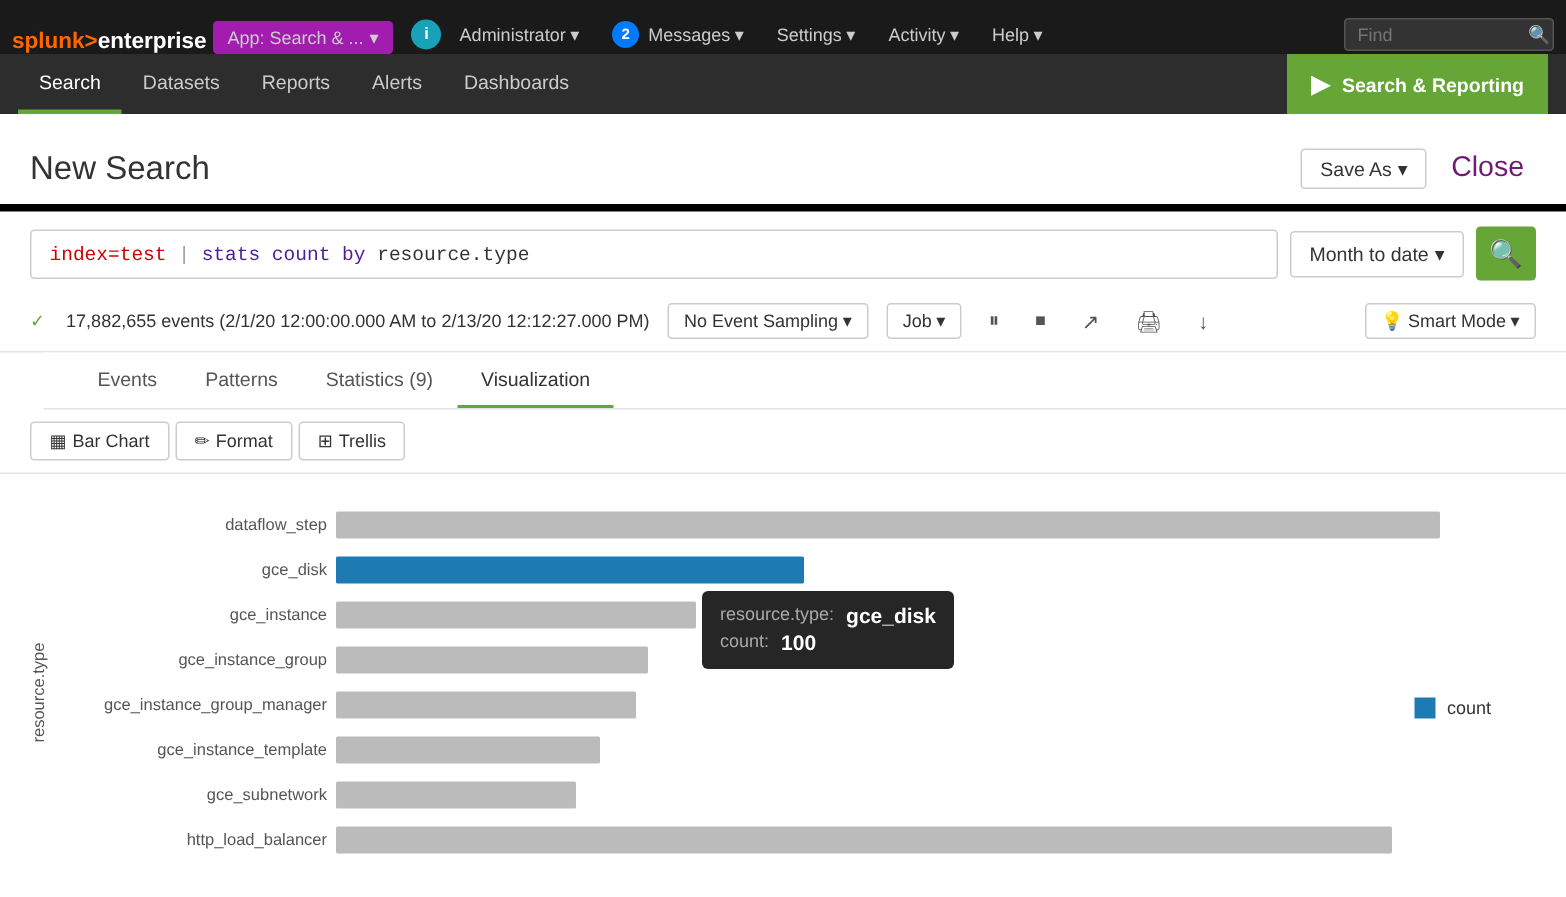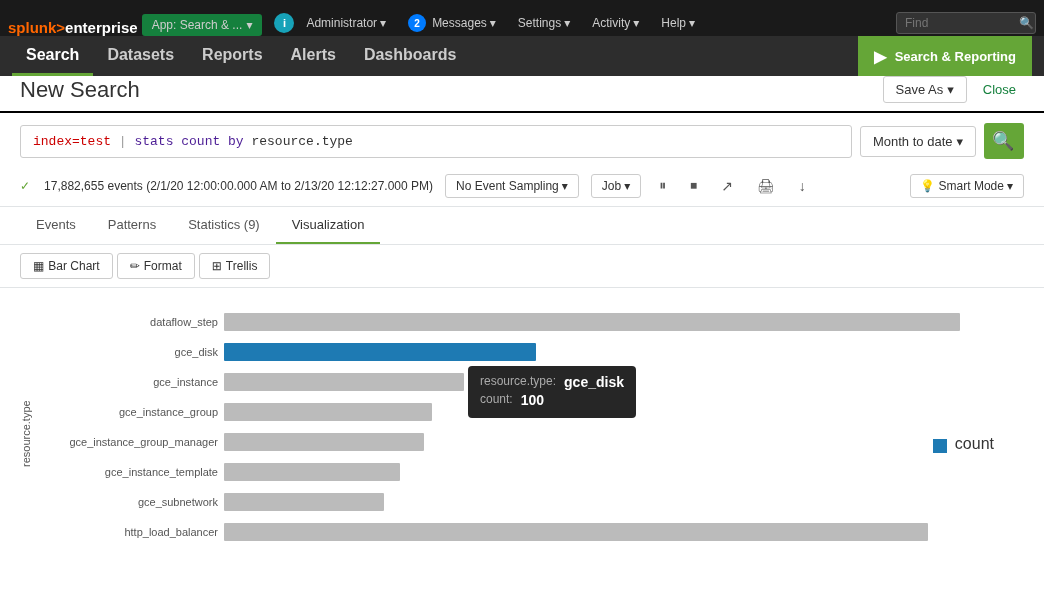--- a/index.html
+++ b/index.html
@@ -15,21 +15,21 @@
       gap: 0;
     }
     .splunk-logo {
       color: #f60;
       font-weight: bold;
       font-size: 15px;
       margin-right: 4px;
     }
     .splunk-logo span { color: #fff; }
     .nav-app-btn {
-      background: #15803d;
+      background: #a21caf;
       color: #ccc;
       border: none;
       padding: 4px 10px;
       font-size: 12px;
       cursor: pointer;
       border-radius: 3px;
       margin-right: 12px;
       display: flex; align-items: center; gap: 4px;
     }
     .top-nav-items {
@@ -86,26 +86,25 @@
     
     .second-nav {
       background: #2d2d2d;
       height: 40px;
       display: flex;
       align-items: stretch;
       padding: 0 12px;
     }
     .second-nav-item {
       color: #ccc;
-      font-size: 16px;
+      font-size: 13px;
       padding: 0 14px;
       cursor: pointer;
       display: flex; align-items: center;
       border-bottom: 3px solid transparent;
-      font-weight: bold;
     }
     .second-nav-item.active {
       color: #fff;
       border-bottom: 3px solid #65a637;
     }
     .search-reporting-btn {
       margin-left: auto;
       background: #65a637;
       color: #fff;
       border: none;
@@ -118,25 +117,25 @@
     .search-reporting-btn .icon { font-size: 16px; }
 
     
     .main-content {
       background: #fff;
       min-height: calc(100vh - 76px);
     }
 
     
     .page-header {
-      padding: 0 20px 8px;
+      padding: 20px 20px 8px;
       display: flex;
       align-items: center;
       justify-content: space-between;
-      border-bottom: 2px solid #000000;
+      border-bottom: 5px solid #000000;
     }
     .page-title {
       font-size: 22px;
       font-weight: 400;
       color: #333;
     }
     .header-actions {
       display: flex; gap: 8px; align-items: center;
     }
     .btn-saveas {
@@ -145,23 +144,23 @@
       color: #333;
       padding: 5px 12px;
       font-size: 13px;
       cursor: pointer;
       border-radius: 3px;
       display: flex; align-items: center; gap: 4px;
     }
     .btn-close {
       background: transparent;
       border: none;
-      color: #15803d;
+      color: #701a75;
       padding: 5px 8px;
-      font-size: 13px;
+      font-size: 19px;
       cursor: pointer;
     }
 
     
     .search-bar-row {
       padding: 10px 20px;
       display: flex;
       gap: 8px;
       align-items: center;
     }
@@ -242,20 +241,21 @@
       border-radius: 3px;
       display: flex; align-items: center; gap: 3px;
     }
 
     
     .tabs-row {
       display: flex;
       border-bottom: 1px solid #e1e4e6;
       padding: 0 20px;
       background: #fff;
+      margin-left: 29px;
     }
     .tab {
       padding: 10px 16px;
       font-size: 13px;
       color: #555;
       cursor: pointer;
       border-bottom: 2px solid transparent;
     }
     .tab.active {
       color: #333;
@@ -367,23 +367,23 @@
     .tooltip-key { color: #aaa; }
     .tooltip-val { color: #fff; font-weight: bold; font-size: 14px; }
 
     
     .legend {
       position: absolute;
       right: 30px;
       top: 50%;
       transform: translateY(-50%);
       display: flex;
-      align-items: flex-end;
+      align-items: flex-start;
       gap: 8px;
-      font-size: 16px;
+      font-size: 12px;
     }
     .legend-color {
       width: 14px;
       height: 14px;
       background: #1e7ab3;
     }
   </style>
 </head>
 <body>
 

